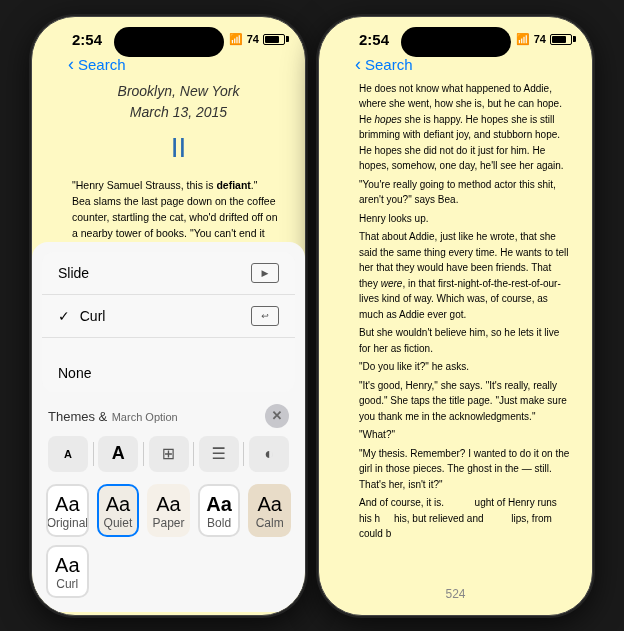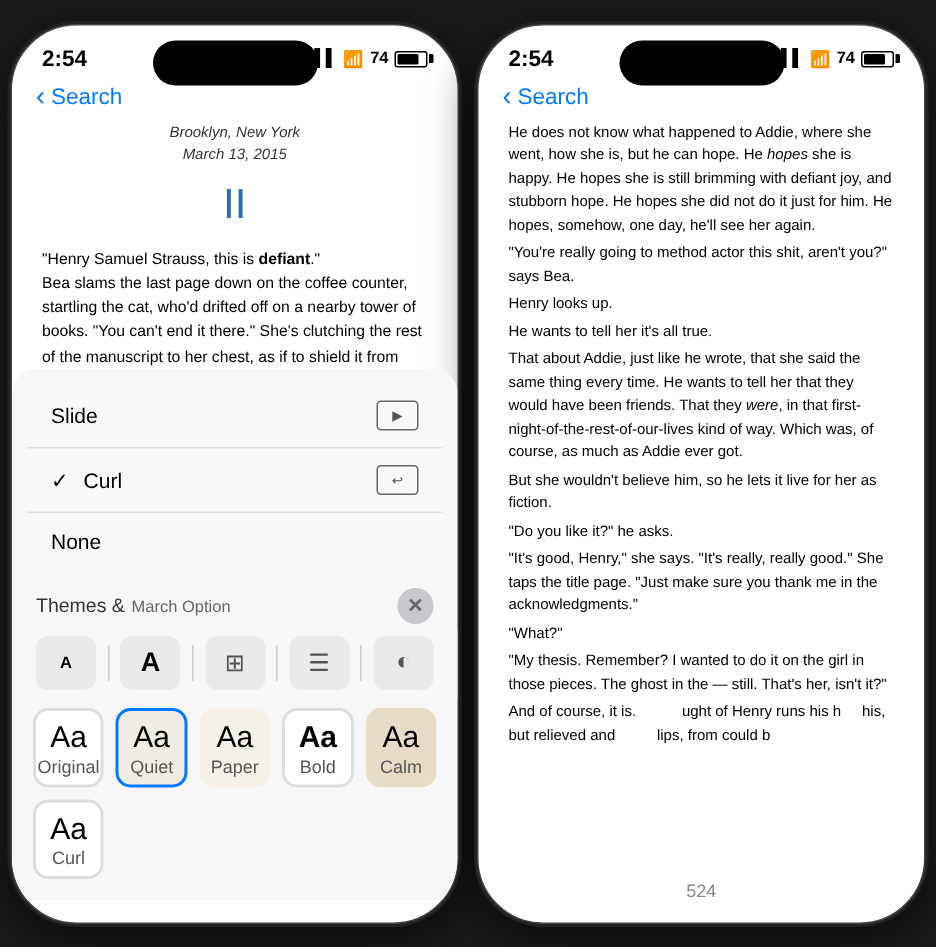--- a/index.html
+++ b/index.html
@@ -13,28 +13,29 @@
       font-family: -apple-system, BlinkMacSystemFont, 'Helvetica Neue', sans-serif;
       overflow: hidden;
     }
     .phones-container {
       display: flex;
       gap: 12px;
       align-items: center;
       justify-content: center;
     }
     .phone {
-      width: 299px;
+      width: 275px;
       height: 600px;
-      background: #ffffff;
+      background: #fef9c3;
       border-radius: 44px;
       overflow: hidden;
       position: relative;
       border: 1px solid #444;
       box-shadow: 0 0 0 2px #222, 0 8px 32px rgba(0,0,0,0.7);
+      padding-left: 20px;
     }
     
     .dynamic-island {
       width: 110px;
       height: 30px;
       background: #000;
       border-radius: 20px;
       position: absolute;
       top: 10px;
       left: 50%;
@@ -87,36 +88,36 @@
       font-size: 11px;
       line-height: 1.5;
       color: #000;
       height: 230px;
       overflow: hidden;
     }
     .book-header {
       text-align: center;
       margin-bottom: 8px;
     }
-    .book-header .location { font-style: italic; font-size: 10px; color: #333; }
+    .book-header .location { font-style: italic; font-size: 14px; color: #333; }
     .chapter-num {
       font-size: 28px;
       font-weight: 300;
       color: #2a6cb0;
       text-align: center;
       margin: 4px 0 8px;
     }
     .book-text { font-size: 10.5px; line-height: 1.55; }
     .book-text .bold { font-weight: 700; }
     .book-text .italic { font-style: italic; }
 
     
     .overlay-panel {
       position: absolute;
-      bottom: 15px;
+      bottom: 3px;
       left: 0;
       right: 0;
       background: #f7f7f7;
       border-radius: 16px 16px 0 0;
       z-index: 50;
       text-align: center;
     }
     
     .transition-menu {
       background: rgba(248,248,248,0.97);
@@ -125,21 +126,21 @@
       overflow: hidden;
     }
     .transition-item {
       display: flex;
       align-items: center;
       justify-content: space-between;
       padding: 11px 16px;
       border-bottom: 1px solid #e0e0e0;
       font-size: 14px;
     }
-    .transition-item:last-child { border-bottom: none; }
+    .transition-item:last-child { border-bottom: none; margin-top: 16px; }
     .transition-label { color: #000; }
     .transition-check { color: #000; font-size: 14px; margin-right: 4px; }
     .transition-icon {
       width: 28px; height: 20px; border: 1.5px solid #666; border-radius: 3px;
       display: flex; align-items: center; justify-content: center; font-size: 9px; color: #555;
       position: relative; overflow: hidden;
     }
 
     
     .themes-header {
@@ -384,21 +385,20 @@
       <div class="back-btn">
         <span class="back-chevron">‹</span>
         <span>Search</span>
       </div>
     </div>
 
     <div class="right-book-content">
       <p>He does not know what happened to Addie, where she went, how she is, but he can hope. He <span class="italic">hopes</span> she is happy. He hopes she is still brimming with defiant joy, and stubborn hope. He hopes she did not do it just for him. He hopes, somehow, one day, he'll see her again.</p>
       <p>"You're really going to method actor this shit, aren't you?" says Bea.</p>
       <p>Henry looks up.</p>
-      <p>He wants to tell her it's all true.</p>
       <p>That about Addie, just like he wrote, that she said the same thing every time. He wants to tell her that they would have been friends. That they <span class="italic">were</span>, in that first-night-of-the-rest-of-our-lives kind of way. Which was, of course, as much as Addie ever got.</p>
       <p>But she wouldn't believe him, so he lets it live for her as fiction.</p>
       <p>"Do you like it?" he asks.</p>
       <p>"It's good, Henry," she says. "It's really, really good." She taps the title page. "Just make sure you thank me in the acknowledgments."</p>
       <p>"What?"</p>
       <p>"My thesis. Remember? I wanted to do it on the girl in those pieces. The ghost in the — still. That's her, isn't it?"</p>
       <p>And of course, it is. &nbsp;&nbsp;&nbsp;&nbsp;&nbsp;&nbsp;&nbsp;&nbsp;&nbsp;&nbsp;ught of Henry runs his h&nbsp;&nbsp;&nbsp;&nbsp;&nbsp;his, but relieved and&nbsp;&nbsp;&nbsp;&nbsp;&nbsp;&nbsp;&nbsp;&nbsp;&nbsp;&nbsp;lips, from could b</p>
       <br>
       
       <br>

